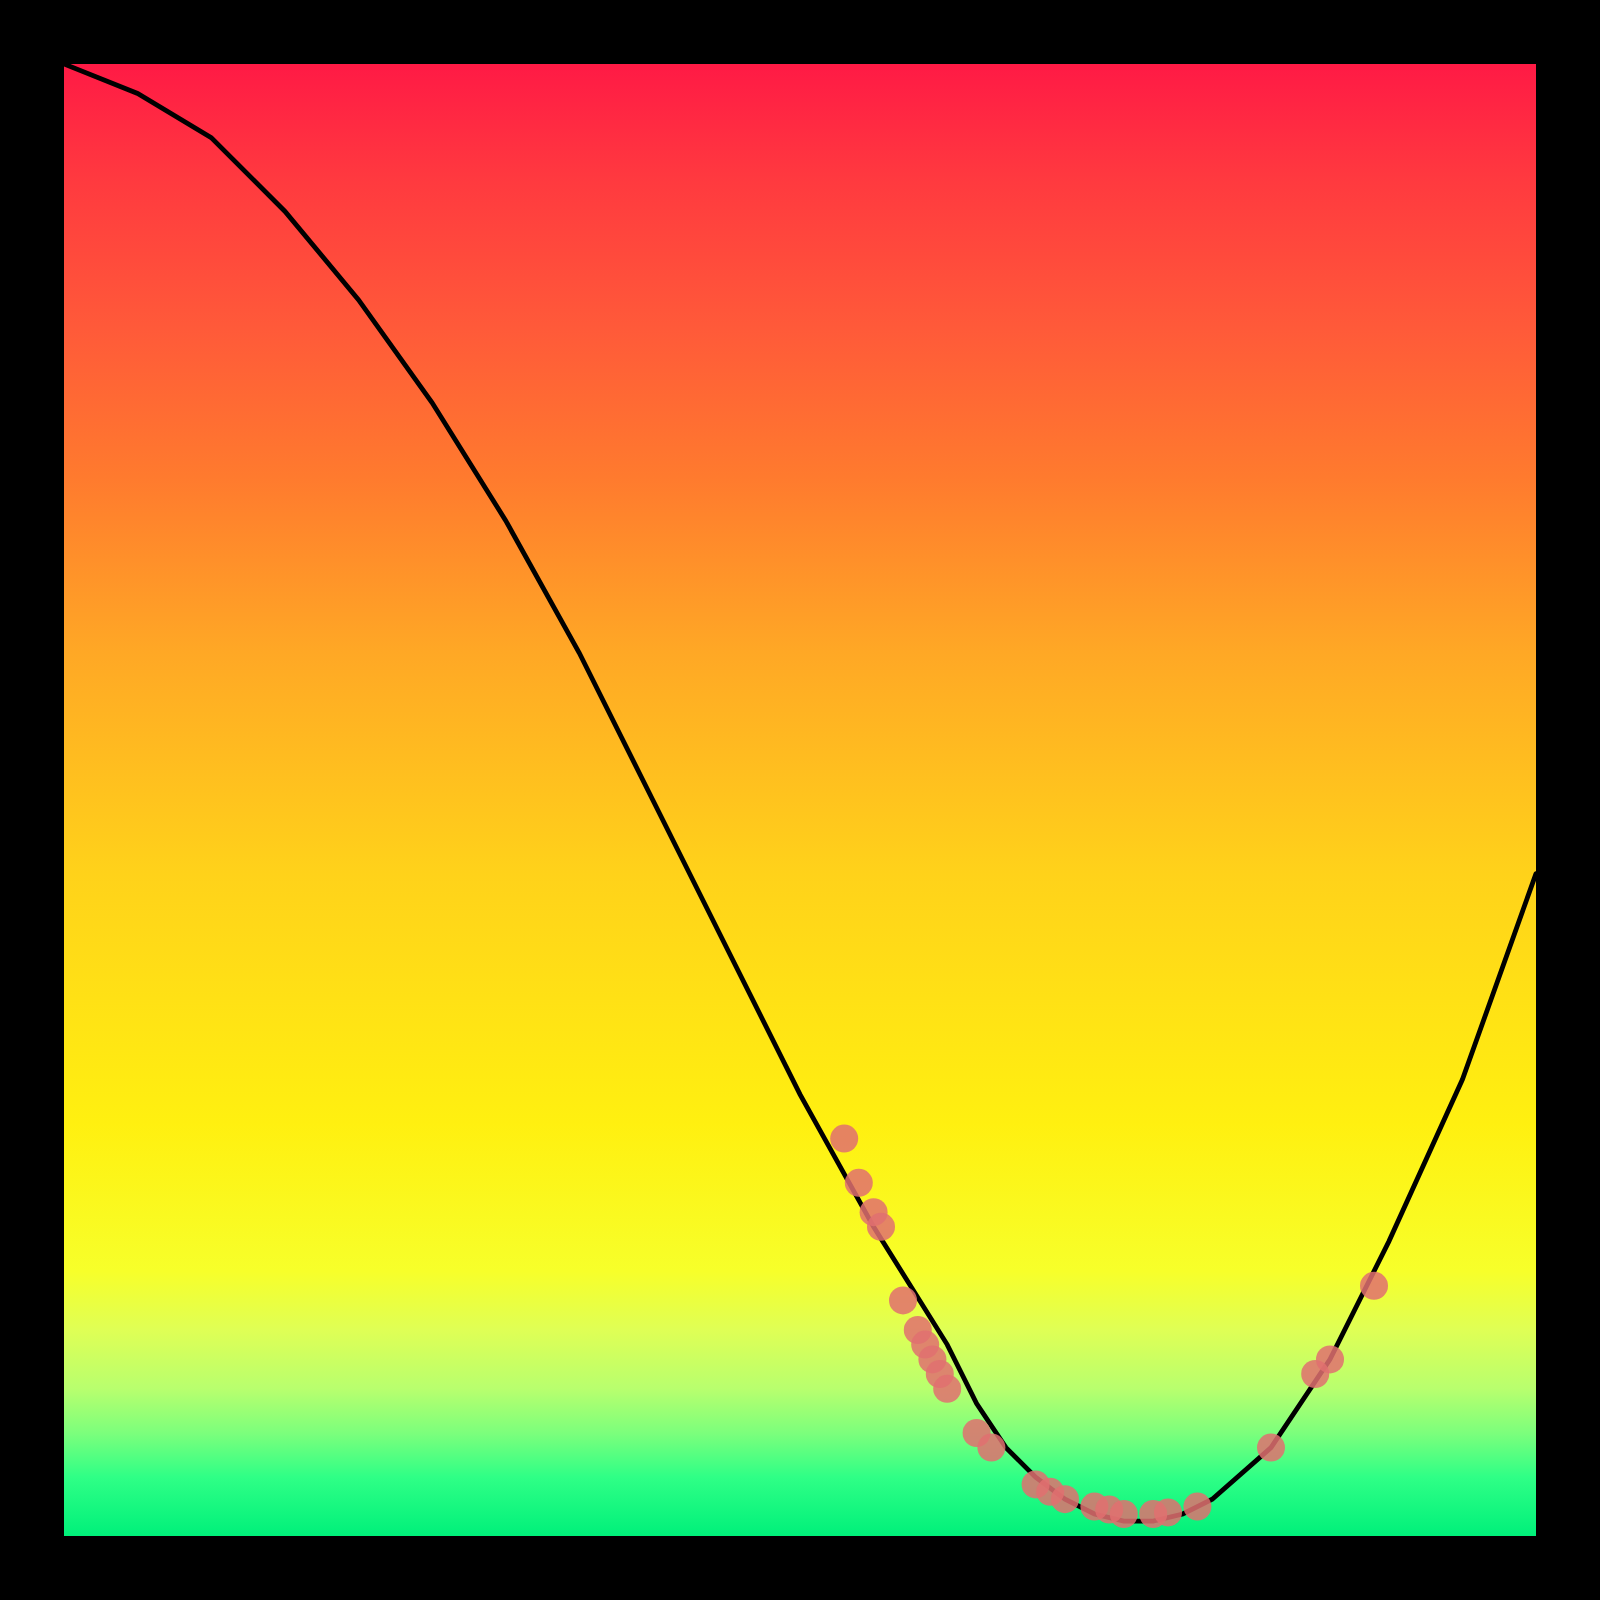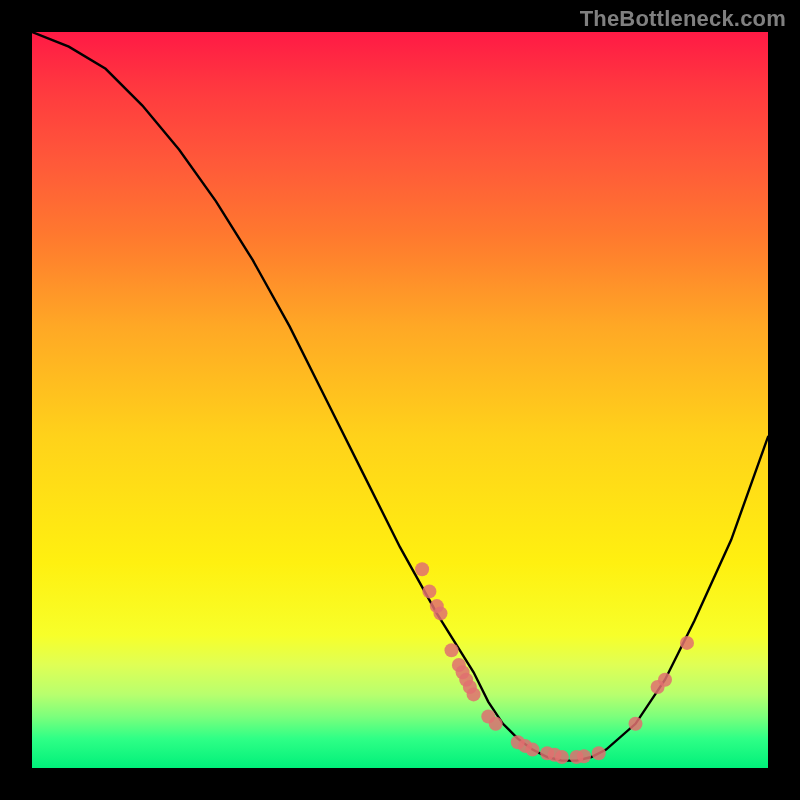--- a/index.html
+++ b/index.html
@@ -32,21 +32,20 @@
       #7cff7c 93%,
       #2fff86 96%,
       #00f07a 100%);
   }
   svg.curve { position: absolute; inset: 0; }
 </style>
 </head>
 <body>
 
 <div class="outer">
-  <div class="attribution">TheBottleneck.com</div>
   <div class="plot-frame">
     <div class="gradient"></div>
     <svg class="curve" viewBox="0 0 736 736" preserveAspectRatio="none">
       <path id="bottleneck-path" fill="none" stroke="#000" stroke-width="2.4" stroke-linecap="round" d="M0.0 0.0 L36.8 14.7 L73.6 36.8 L110.4 73.6 L147.2 117.8 L184.0 169.3 L220.8 228.2 L257.6 294.4 L294.4 368.0 L331.2 441.6 L368.0 515.2 L404.8 581.4 L441.6 640.3 L456.3 669.8 L471.0 691.8 L485.8 706.6 L500.5 717.6 L515.2 725.0 L529.9 728.6 L544.6 728.6 L559.4 725.0 L574.1 717.6 L603.5 691.8 L633.0 647.7 L662.4 588.8 L699.2 507.8 L736.0 404.8"></path>
       <g id="points">
           <circle cx="390.1" cy="537.3" r="7" fill="#e07070" fill-opacity="0.85"></circle>
           <circle cx="397.4" cy="559.4" r="7" fill="#e07070" fill-opacity="0.85"></circle>
           <circle cx="404.8" cy="574.1" r="7" fill="#e07070" fill-opacity="0.85"></circle>
           <circle cx="408.5" cy="581.4" r="7" fill="#e07070" fill-opacity="0.85"></circle>
           <circle cx="419.5" cy="618.2" r="7" fill="#e07070" fill-opacity="0.85"></circle>

